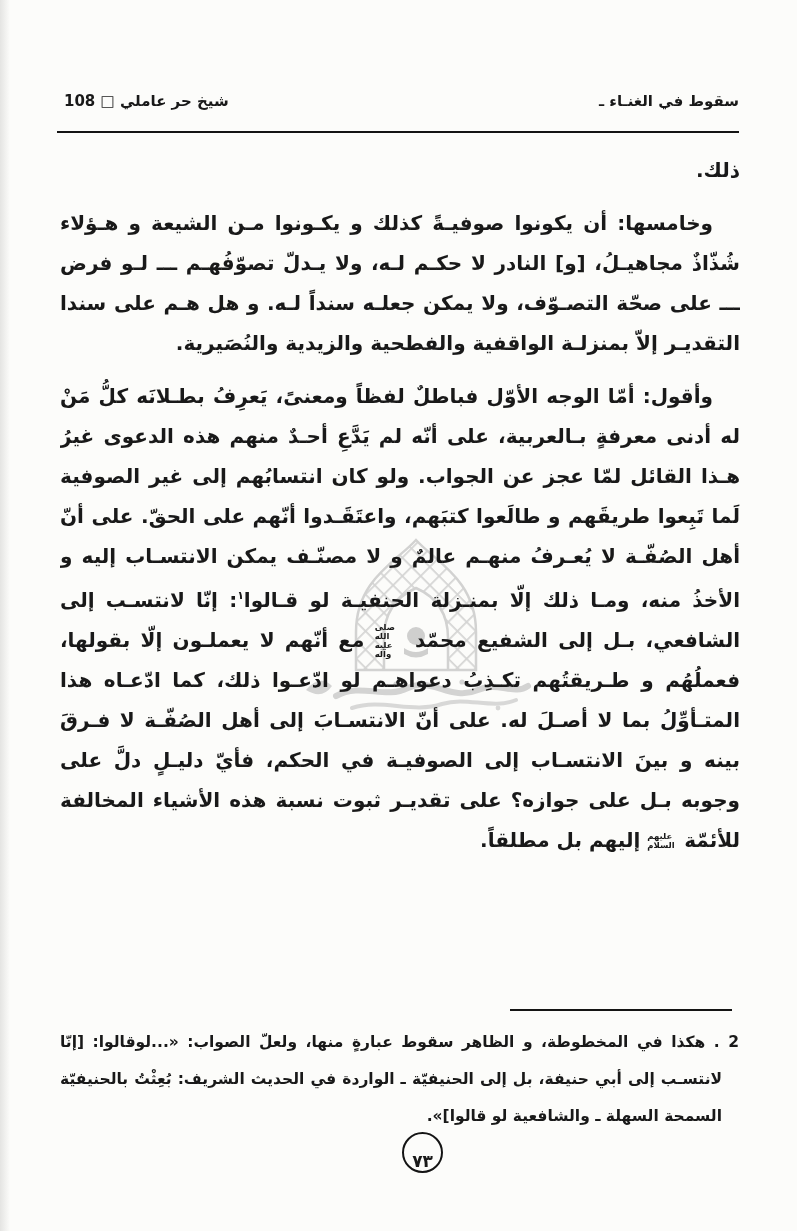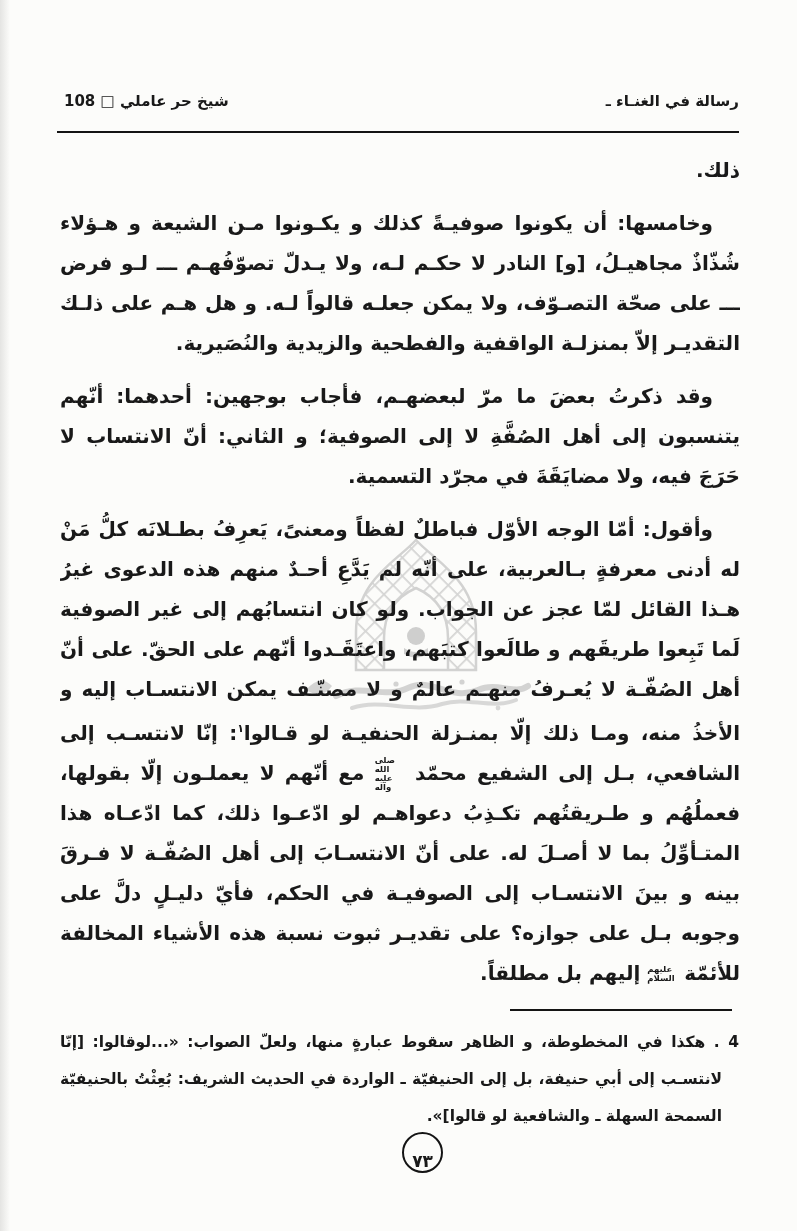--- a/index.html
+++ b/index.html
@@ -76,33 +76,32 @@
 
       <path d="M14 152 q14 -16 26 -4 q-10 14 -26 4 Z" fill="#b4b4b4"></path>
       <path d="M44 158 C70 144 92 162 116 150 C140 138 158 164 186 152 C206 143 222 158 236 148" fill="none" stroke="#b2b2b2" stroke-width="6" stroke-linecap="round"></path>
       <path d="M60 170 C90 160 120 176 150 166 C175 158 200 172 224 162" fill="none" stroke="#bcbcbc" stroke-width="4" stroke-linecap="round"></path>
       <circle cx="104" cy="146" r="2.6" fill="#b2b2b2"></circle>
       <circle cx="170" cy="144" r="2.6" fill="#b2b2b2"></circle>
       <circle cx="206" cy="170" r="2.4" fill="#bcbcbc"></circle>
     </svg>
   </div>
 
-  <span class="header-right">رسالة في الغنـاء ـ</span>
+  <span class="header-right">سقوط في الغنـاء ـ</span>
   <span class="header-left">شيخ حر عاملي □ 108</span>
   <div class="header-rule"></div>
 
   <main class="body-text">
       <p>ذلك.</p>
-      <p class="indent">وخامسها: أن يكونوا صوفيـةً كذلك و يكـونوا مـن الشيعة و هـؤلاء شُذّاذٌ مجاهيـلُ، [و] النادر لا حكـم لـه، ولا يـدلّ تصوّفُهـم ـــ لـو فرض ـــ على صحّة التصـوّف، ولا يمكن جعلـه قالواً لـه. و هل هـم على ذلـك التقديـر إلاّ بمنزلـة الواقفية والفطحية والزيدية والنُصَيرية.</p>
-      <p class="indent">وقد ذكرتُ بعضَ ما مرّ لبعضهـم، فأجاب بوجهين: أحدهما: أنّهم يتنسبون إلى أهل الصُفَّةِ لا إلى الصوفية؛ و الثاني: أنّ الانتساب لا حَرَجَ فيه، ولا مضايَقَةَ في مجرّد التسمية.</p>
+      <p class="indent">وخامسها: أن يكونوا صوفيـةً كذلك و يكـونوا مـن الشيعة و هـؤلاء شُذّاذٌ مجاهيـلُ، [و] النادر لا حكـم لـه، ولا يـدلّ تصوّفُهـم ـــ لـو فرض ـــ على صحّة التصـوّف، ولا يمكن جعلـه سنداً لـه. و هل هـم على سندا التقديـر إلاّ بمنزلـة الواقفية والفطحية والزيدية والنُصَيرية.</p>
       <p class="indent">وأقول: أمّا الوجه الأوّل فباطلٌ لفظاً ومعنىً، يَعرِفُ بطـلانَه كلُّ مَنْ له أدنى معرفةٍ بـالعربية، على أنّه لم يَدَّعِ أحـدٌ منهم هذه الدعوى غيرُ هـذا القائل لمّا عجز عن الجواب. ولو كان انتسابُهم إلى غير الصوفية لَما تَبِعوا طريقَهم و طالَعوا كتبَهم، واعتَقَـدوا أنّهم على الحقّ. على أنّ أهل الصُفّـة لا يُعـرفُ منهـم عالمٌ و لا مصنّـف يمكن الانتسـاب إليه و الأخذُ منه، ومـا ذلك إلّا بمنـزلة الحنفيـة لو قـالوا<sup class="fn-ref">١</sup>: إنّا لانتسـب إلى الشافعي، بـل إلى الشفيع محمّد <span class="honorific">صلى الله عليه وآله</span> مع أنّهم لا يعملـون إلّا بقولها، فعملُهُم و طـريقتُهم تكـذِبُ دعواهـم لو ادّعـوا ذلك، كما ادّعـاه هذا المتـأوِّلُ بما لا أصـلَ له. على أنّ الانتسـابَ إلى أهل الصُفّـة لا فـرقَ بينه و بينَ الانتسـاب إلى الصوفيـة في الحكم، فأيّ دليـلٍ دلَّ على وجوبه بـل على جوازه؟ على تقديـر ثبوت نسبة هذه الأشياء المخالفة للأئمّة <span class="honorific">عليهم السلام</span> إليهم بل مطلقاً.</p>
     </main>
 
   <div class="footnote-sep"></div>
   <section class="footnote">
-    <p>4 . هكذا في المخطوطة، و الظاهر سقوط عبارةٍ منها، ولعلّ الصواب: «...لوقالوا: [إنّا لانتسـب إلى أبي حنيفة، بل إلى الحنيفيّة ـ الواردة في الحديث الشريف: بُعِثْتُ بالحنيفيّة السمحة السهلة ـ والشافعية لو قالوا]».</p>
+    <p>2 . هكذا في المخطوطة، و الظاهر سقوط عبارةٍ منها، ولعلّ الصواب: «...لوقالوا: [إنّا لانتسـب إلى أبي حنيفة، بل إلى الحنيفيّة ـ الواردة في الحديث الشريف: بُعِثْتُ بالحنيفيّة السمحة السهلة ـ والشافعية لو قالوا]».</p>
   </section>
 
   <div class="page-number-badge">
     <span>٧٣</span>
   </div>
 
 </div>
 
 </body></html>

